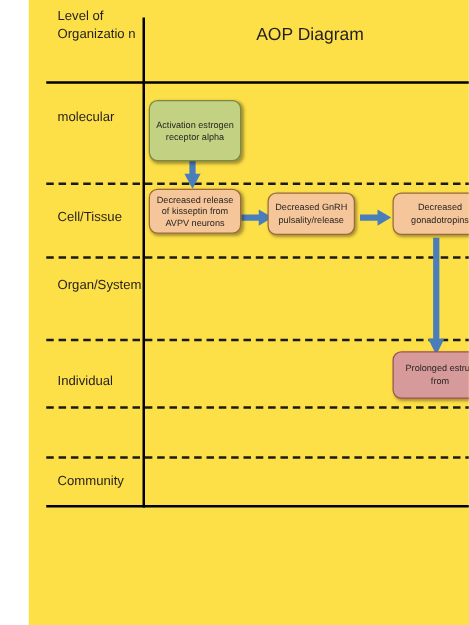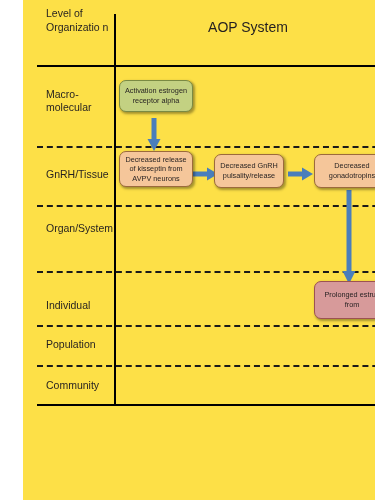--- a/index.html
+++ b/index.html
@@ -135,42 +135,38 @@
   <div class="tier-divider" style="top:146px;"></div>
   <div class="tier-divider" style="top:205px;"></div>
   <div class="tier-divider" style="top:271px;"></div>
   <div class="tier-divider" style="top:325px;"></div>
   <div class="tier-divider" style="top:365px;"></div>
 
   <div class="axis-title">
     <span>Level of Organizatio n</span>
   </div>
 
-  <div class="diagram-title">AOP System</div>
+  <div class="diagram-title">AOP Diagram</div>
 
   <div class="tier-label" style="top:88px;">
-    <div>Macro-</div>
     <div>molecular</div>
   </div>
 
   <div class="tier-label" style="top:168px;">
-    <div>GnRH/Tissue</div>
+    <div>Cell/Tissue</div>
   </div>
 
   <div class="tier-label" style="top:222px;">
     <div>Organ/System</div>
   </div>
 
   <div class="tier-label" style="top:299px;">
     <div>Individual</div>
   </div>
 
-  <div class="tier-label" style="top:338px;">
-    <div>Population</div>
-  </div>
 
   <div class="tier-label" style="top:379px;">
     <div>Community</div>
   </div>
 
   <div class="arrow" style="left:123px; top:118px;">
     <svg width="16" height="36" viewBox="0 0 16 36">
       <path d="M8 0 L8 22" stroke="#4a7ebb" stroke-width="5" fill="none"></path>
       <path d="M8 33 L1.5 21 L14.5 21 Z" fill="#4a7ebb"></path>
     </svg>
@@ -190,21 +186,21 @@
     </svg>
   </div>
 
   <div class="arrow" style="left:318px; top:190px;">
     <svg width="16" height="96" viewBox="0 0 16 96">
       <path d="M8 0 L8 82" stroke="#4a7ebb" stroke-width="5" fill="none"></path>
       <path d="M8 94 L1.5 81 L14.5 81 Z" fill="#4a7ebb"></path>
     </svg>
   </div>
 
-  <div class="node node-mie" style="left:96px; top:80px; width:74px; height:32px;">
+  <div class="node node-mie" style="left:96px; top:80px; width:74px; height:49px;">
     <span>Activation estrogen receptor alpha</span>
   </div>
 
   <div class="node node-ke" style="left:96px; top:151px; width:74px; height:36px;">
     <span>Decreased release of kisseptin from AVPV neurons</span>
   </div>
 
   <div class="node node-ke" style="left:191px; top:154px; width:70px; height:34px;">
     <span>Decreased GnRH pulsality/release</span>
   </div>

